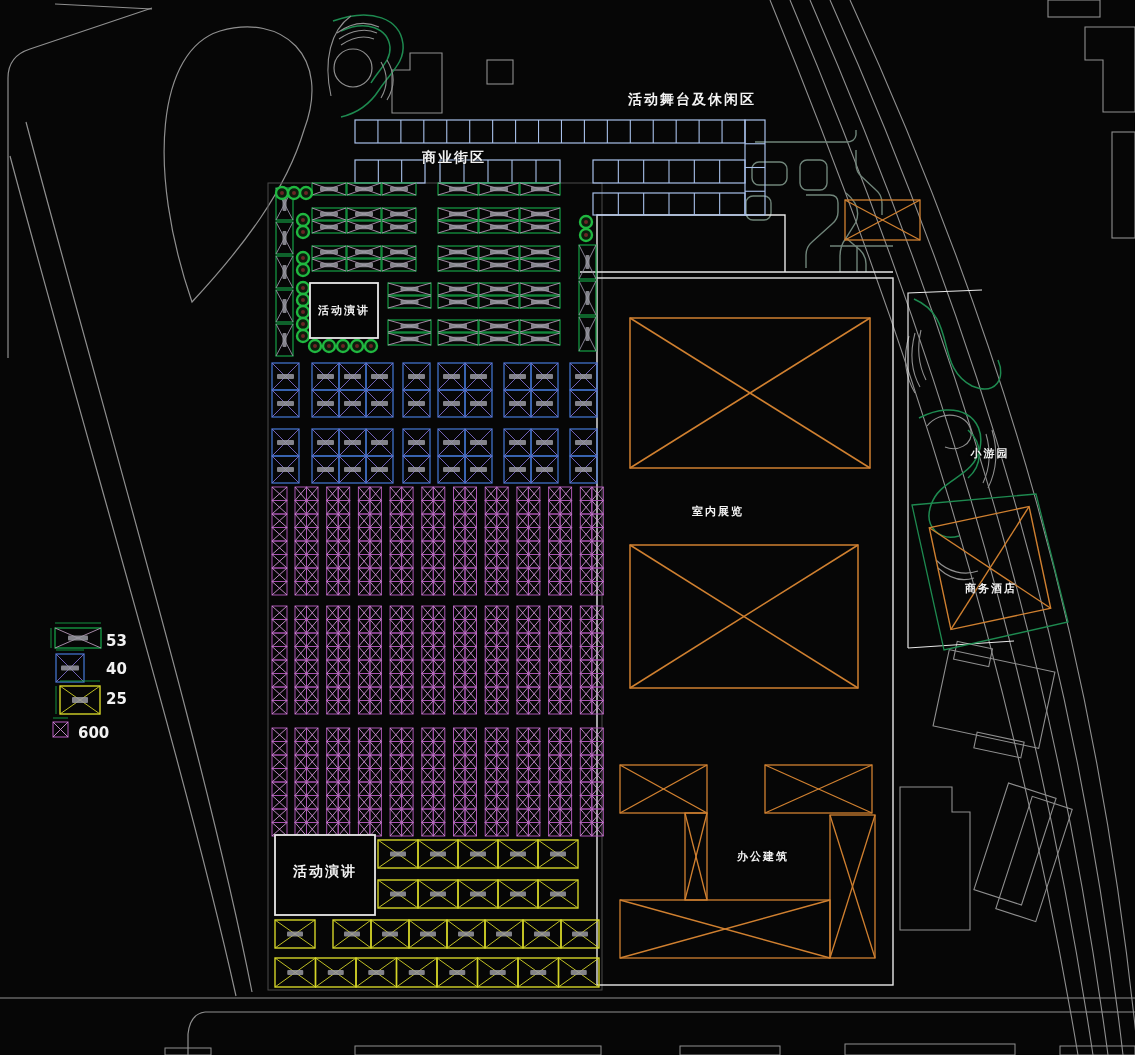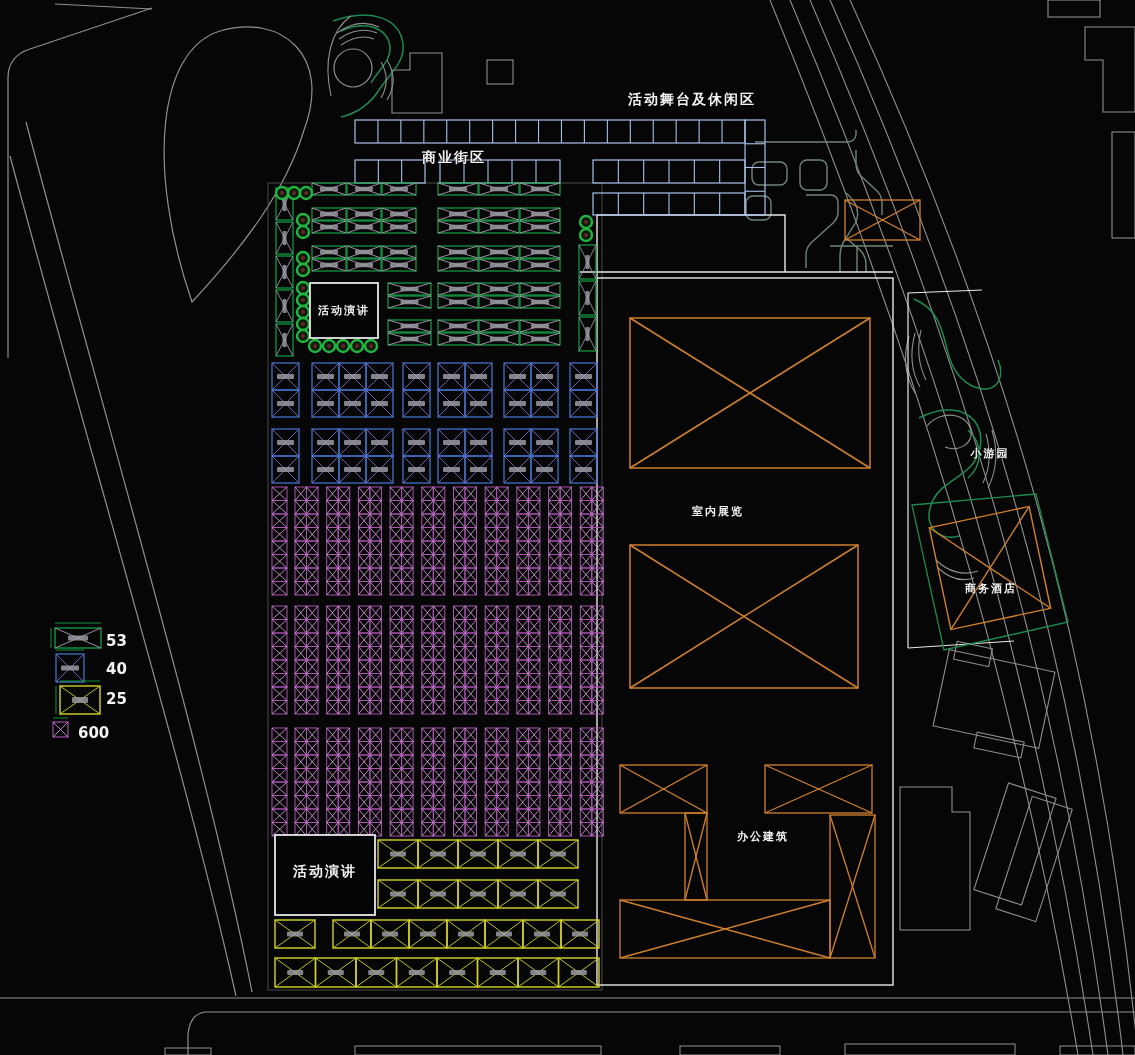--- a/index.html
+++ b/index.html
@@ -3550,15 +3550,15 @@
         <path d="M 53,718 L 68,718" fill="none" stroke="#15a045" stroke-width="0.9"></path>
       </g>
   </svg>
 
   <div class="label big" style="left:692px;top:100px">活动舞台及休闲区</div>
   <div class="label big" style="left:454px;top:158px">商业街区</div>
   <div class="label" style="left:344px;top:310px">活动演讲</div>
   <div class="label" style="left:718px;top:511px">室内展览</div>
   <div class="label" style="left:990px;top:453px">小游园</div>
   <div class="label" style="left:991px;top:588px">商务酒店</div>
-  <div class="label" style="left:763px;top:836px">办公建筑</div>
+  <div class="label" style="left:763px;top:856px">办公建筑</div>
   <div class="label big" style="left:325px;top:872px">活动演讲</div>
 </div>
 
 </body></html>

